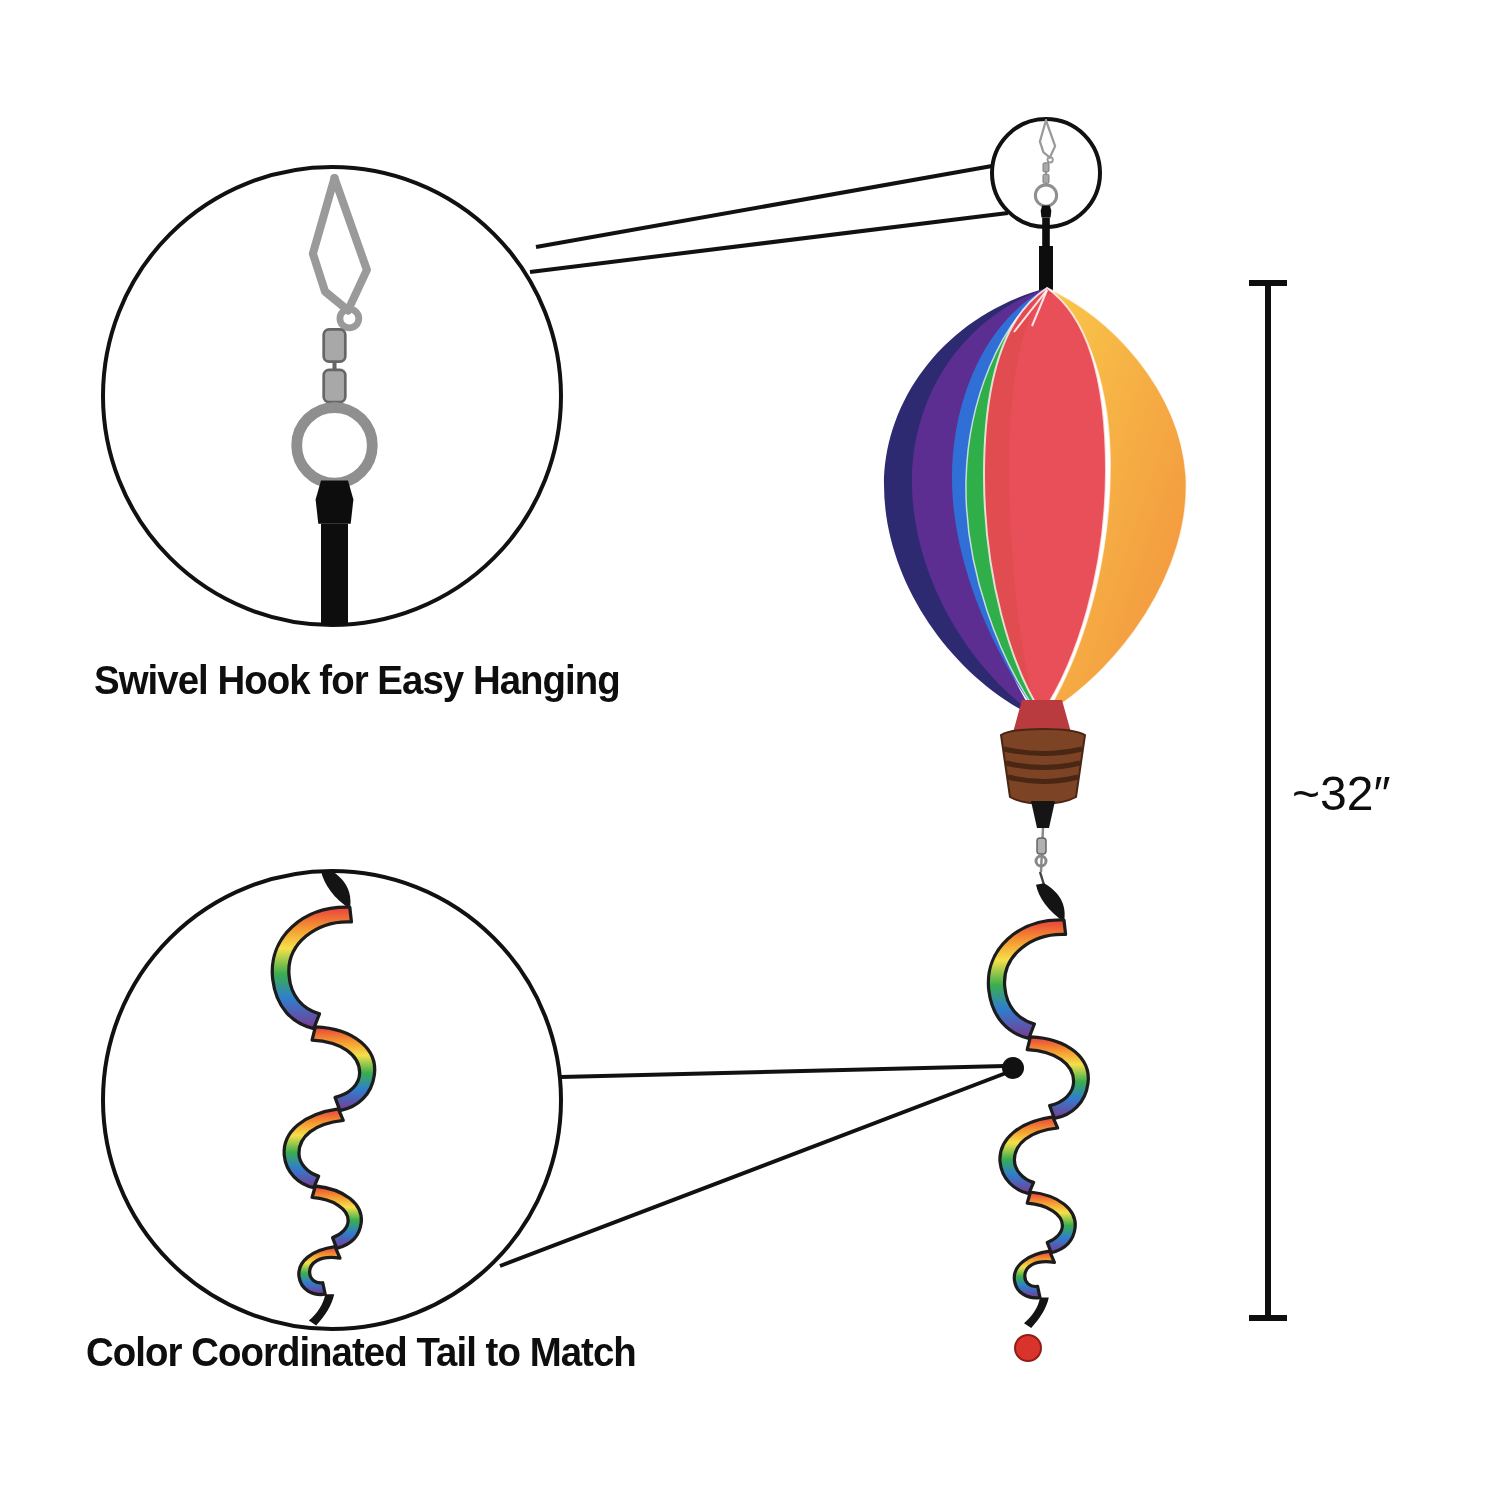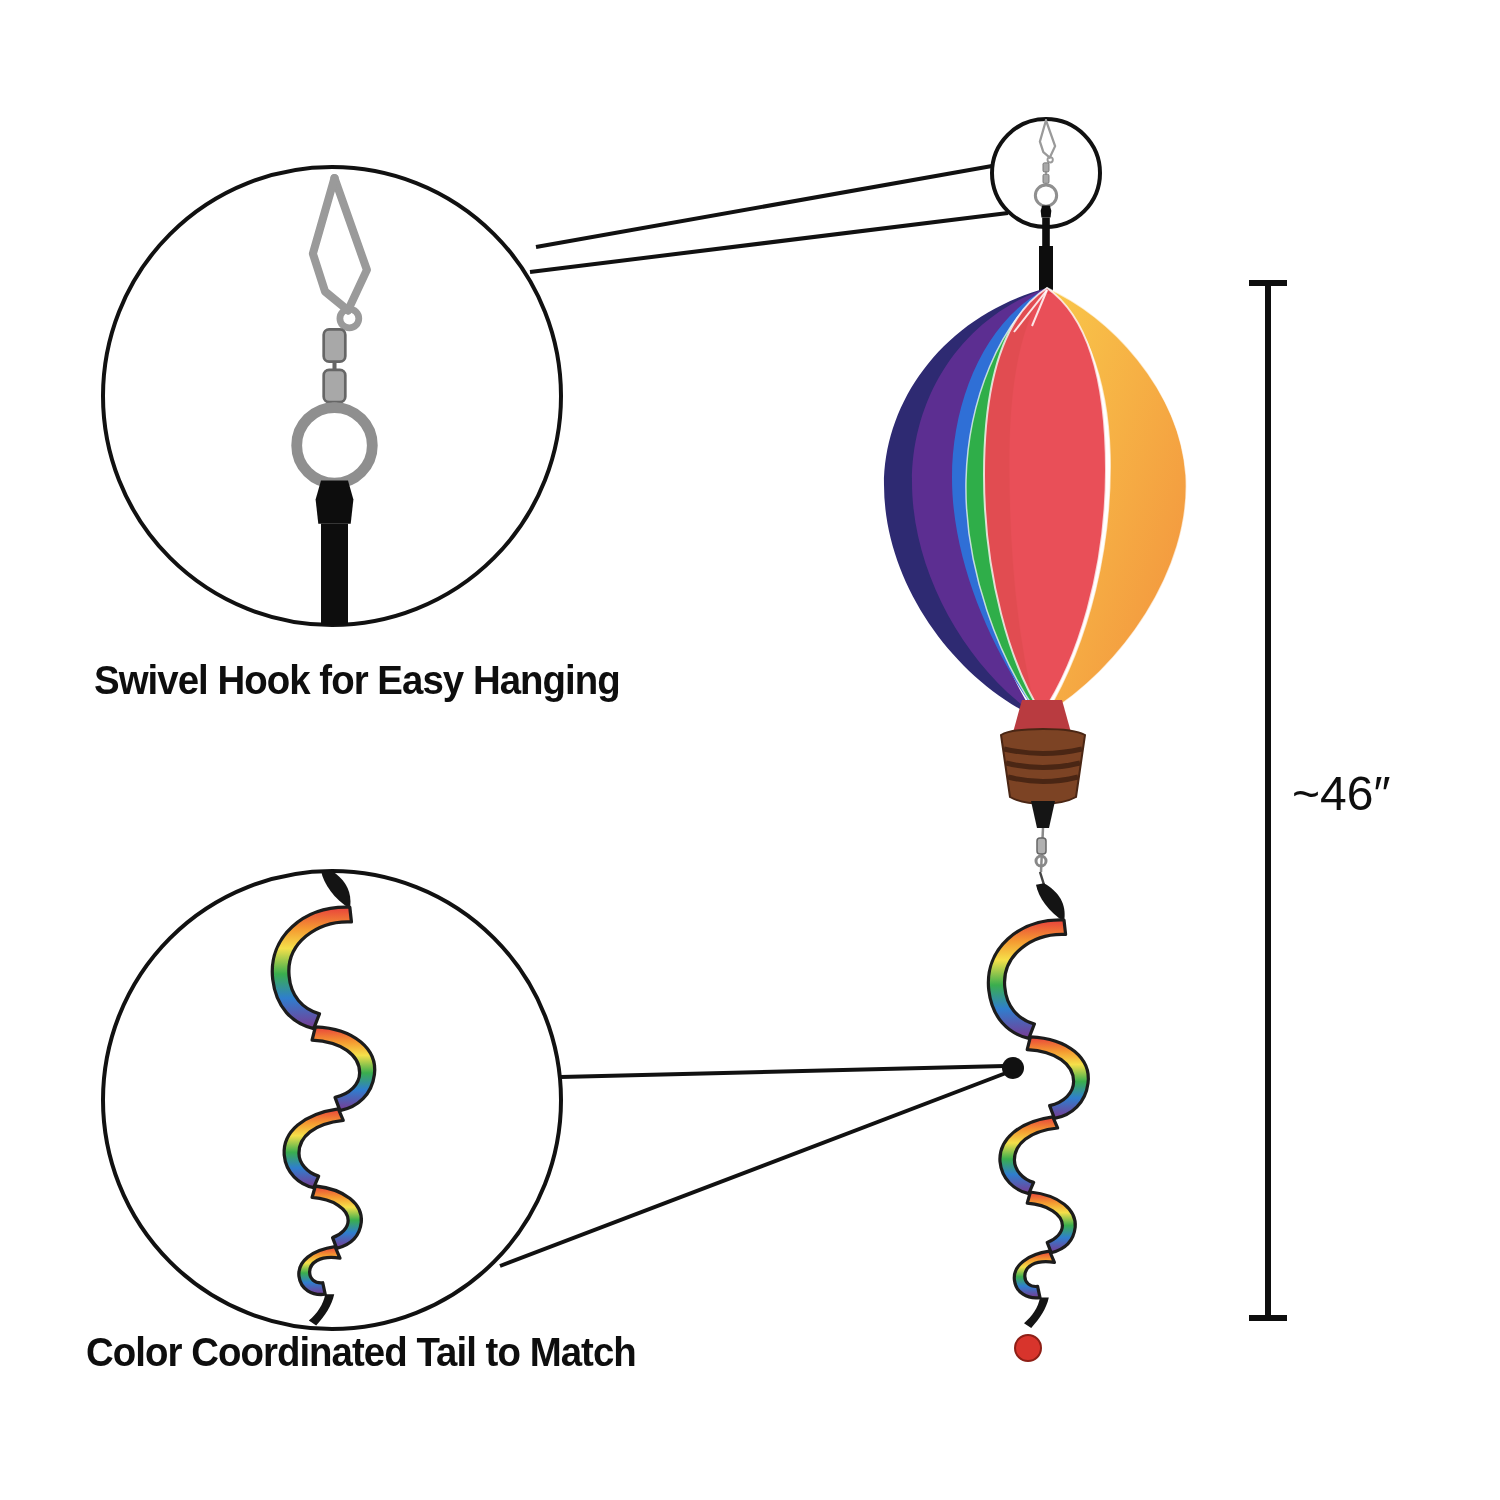--- a/index.html
+++ b/index.html
@@ -147,15 +147,15 @@
       <line x1="1268" y1="283" x2="1268" y2="1318"></line>
       <line x1="1249" y1="283" x2="1287" y2="283"></line>
       <line x1="1249" y1="1318" x2="1287" y2="1318"></line>
     </g>
   </svg>
 
   <div class="caption caption-swivel">Swivel Hook for Easy Hanging</div>
 
   <div class="caption caption-tail">Color Coordinated Tail to Match</div>
 
-  <div class="measure-label">~46″</div>
+  <div class="measure-label">~32″</div>
 
 </div>
 
 </body></html>

